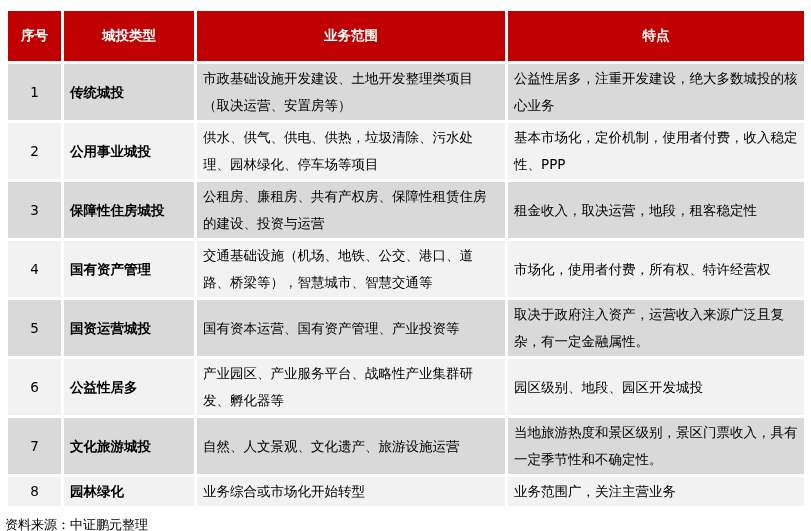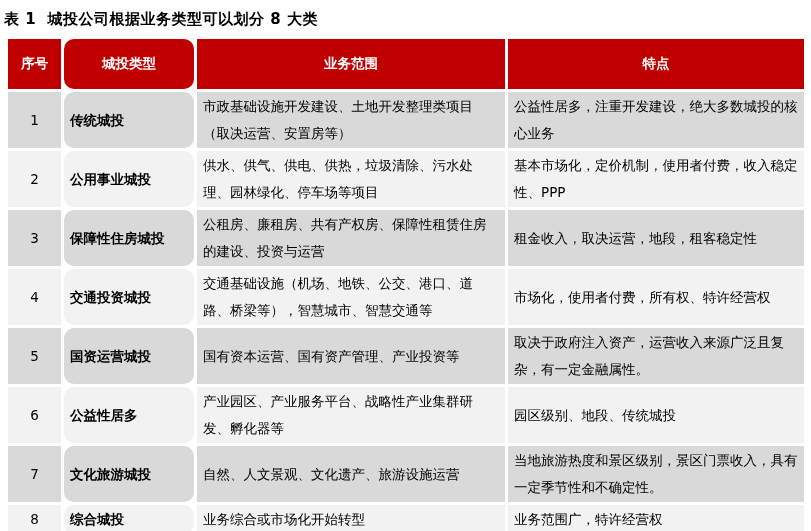--- a/index.html
+++ b/index.html
@@ -53,36 +53,35 @@
   .ctable td {
     font-size: 13.5px;
     line-height: 2.0;
     vertical-align: middle;
     padding: 1px 6px;
     text-align: left;
   }
   .ctable tr.odd td  { background: var(--row-odd-bg); }
   .ctable tr.even td { background: var(--row-even-bg); }
   .col-no   { width: 53px; }
-  .col-type { width: 130px; border-radius: 10px; }
+  .col-type { width: 130px; }
   .col-scope{ width: 308px; margin-top: 21px; }
   .col-feat { width: 296px; }
   td.col-no   { text-align: center; }
   td.col-type { font-weight: bold; }
   .source-note {
     font-size: 13px;
     margin: 7px 0 0 2px;
   }
 </style>
 </head>
 <body>
 
 <div class="page">
 
-  <div class="table-title">表 1  城投公司根据业务类型可以划分 8 大类</div>
 
   <table class="ctable">
     <thead>
       <tr>
         <th class="col-no">序号</th>
         <th class="col-type">城投类型</th>
         <th class="col-scope">业务范围</th>
         <th class="col-feat">特点</th>
       </tr>
     </thead>
@@ -100,46 +99,46 @@
           <td class="col-feat">基本市场化，定价机制，使用者付费，收入稳定性、PPP</td>
         </tr>
         <tr class="odd">
           <td class="col-no">3</td>
           <td class="col-type">保障性住房城投</td>
           <td class="col-scope">公租房、廉租房、共有产权房、保障性租赁住房的建设、投资与运营</td>
           <td class="col-feat">租金收入，取决运营，地段，租客稳定性</td>
         </tr>
         <tr class="even">
           <td class="col-no">4</td>
-          <td class="col-type">交通投资城投</td>
+          <td class="col-type">国有资产管理</td>
           <td class="col-scope">交通基础设施（机场、地铁、公交、港口、道路、桥梁等），智慧城市、智慧交通等</td>
           <td class="col-feat">市场化，使用者付费，所有权、特许经营权</td>
         </tr>
         <tr class="odd">
           <td class="col-no">5</td>
           <td class="col-type">国资运营城投</td>
           <td class="col-scope">国有资本运营、国有资产管理、产业投资等</td>
           <td class="col-feat">取决于政府注入资产，运营收入来源广泛且复杂，有一定金融属性。</td>
         </tr>
         <tr class="even">
           <td class="col-no">6</td>
           <td class="col-type">公益性居多</td>
           <td class="col-scope">产业园区、产业服务平台、战略性产业集群研发、孵化器等</td>
-          <td class="col-feat">园区级别、地段、传统城投</td>
+          <td class="col-feat">园区级别、地段、园区开发城投</td>
         </tr>
         <tr class="odd">
           <td class="col-no">7</td>
           <td class="col-type">文化旅游城投</td>
           <td class="col-scope">自然、人文景观、文化遗产、旅游设施运营</td>
           <td class="col-feat">当地旅游热度和景区级别，景区门票收入，具有一定季节性和不确定性。</td>
         </tr>
         <tr class="even">
           <td class="col-no">8</td>
-          <td class="col-type">综合城投</td>
+          <td class="col-type">园林绿化</td>
           <td class="col-scope">业务综合或市场化开始转型</td>
-          <td class="col-feat">业务范围广，特许经营权</td>
+          <td class="col-feat">业务范围广，关注主营业务</td>
         </tr>
       </tbody>
   </table>
 
   <div class="source-note">资料来源：中证鹏元整理</div>
 
 </div>
 
 </body></html>

